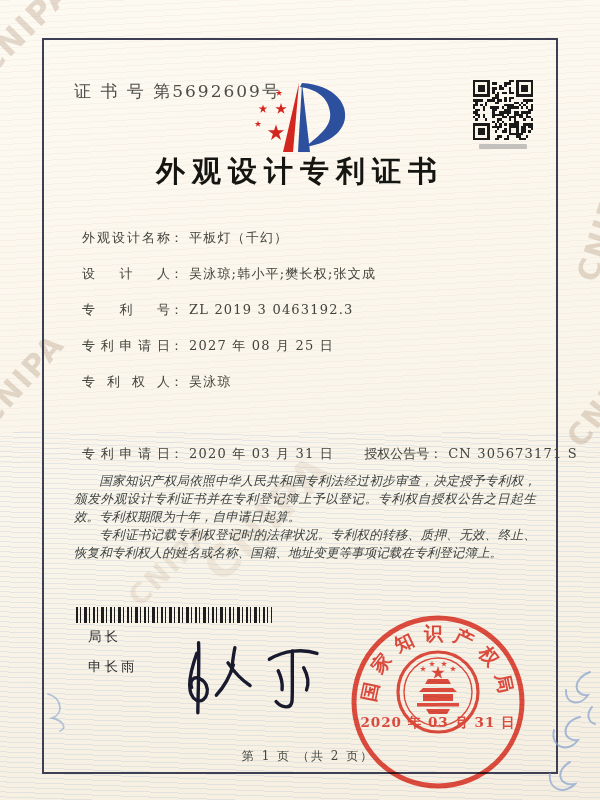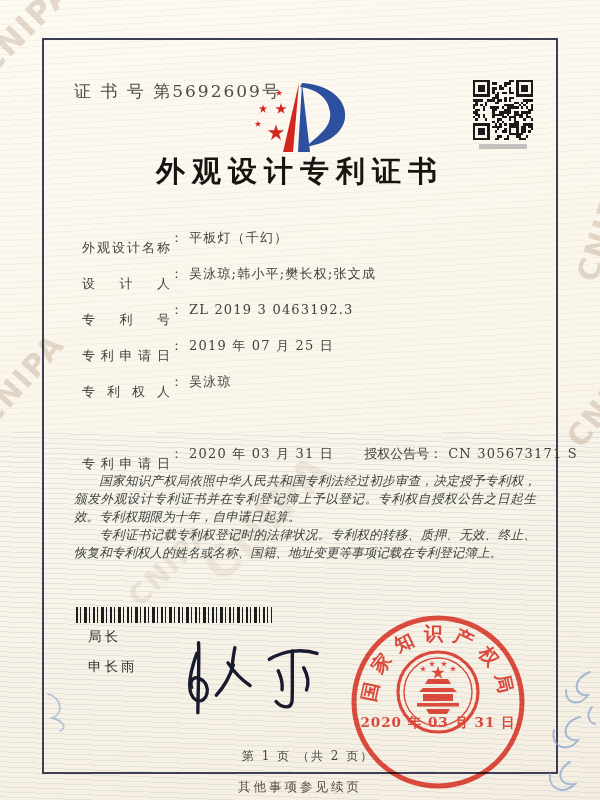--- a/index.html
+++ b/index.html
@@ -17,21 +17,21 @@
     font-weight:700;color:rgba(184,160,136,.38);letter-spacing:2px;pointer-events:none;white-space:nowrap;}
   .cert-no{position:absolute;left:74px;top:80px;font-size:17px;letter-spacing:2px;color:#4c4c48;}
   .logo{position:absolute;left:248px;top:78px;width:104px;height:78px;}
   .qr{position:absolute;left:473px;top:80px;width:60px;height:60px;}
   .qr svg{width:100%;height:100%;shape-rendering:crispEdges;}
   .qr-caption{position:absolute;left:479px;top:144px;width:48px;height:5px;background:rgba(150,150,150,.55);border-radius:1px;}
   .title{position:absolute;left:0;top:152px;width:100%;text-align:center;
     font-size:29px;font-weight:700;letter-spacing:7px;color:#151512;}
   .fields{position:absolute;left:82px;top:229px;width:460px;font-size:13px;}
   .frow{height:21px;margin-bottom:15px;white-space:nowrap;}
-  .flabel{display:inline-block;width:88px;text-align:justify;text-align-last:justify;vertical-align:top;margin-top:10px;}
+  .flabel{display:inline-block;width:88px;text-align:justify;text-align-last:justify;vertical-align:top;}
   .fcolon{display:inline-block;margin-right:6px;}
   .fvalue{letter-spacing:1.2px;}
   .grant-row{position:absolute;left:82px;top:445px;font-size:13px;white-space:nowrap;}
   .grant-pair2{margin-left:26px;}
   .paras{position:absolute;left:74px;top:472px;width:462px;font-size:12.6px;
     line-height:18px;text-align:justify;color:#3e4340;}
   .paras p{margin:0;text-indent:2em;font-style:italic;}
   .barcode{position:absolute;left:76px;top:607px;width:196px;height:16px;
     background:repeating-linear-gradient(90deg,#1d1d1d 0 2px,transparent 2px 4px,#1d1d1d 4px 5px,transparent 5px 8px,#1d1d1d 8px 11px,transparent 11px 13px,#1d1d1d 13px 14px,transparent 14px 17px);}
   .sig-block{position:absolute;left:88px;top:628px;font-size:13.5px;letter-spacing:3px;color:#2e2e2e;}
@@ -310,21 +310,21 @@
     <div class="frow">
       <span class="flabel">外观设计名称</span><span class="fcolon">：</span><span class="fvalue">平板灯（千幻）</span>
     </div>
     <div class="frow">
       <span class="flabel">设计人</span><span class="fcolon">：</span><span class="fvalue">吴泳琼;韩小平;樊长权;张文成</span>
     </div>
     <div class="frow">
       <span class="flabel">专利号</span><span class="fcolon">：</span><span class="fvalue">ZL 2019 3 0463192.3</span>
     </div>
     <div class="frow">
-      <span class="flabel">专利申请日</span><span class="fcolon">：</span><span class="fvalue">2019 年 07 月 25 日</span>
+      <span class="flabel">专利申请日</span><span class="fcolon">：</span><span class="fvalue">2027 年 08 月 25 日</span>
     </div>
     <div class="frow">
       <span class="flabel">专利权人</span><span class="fcolon">：</span><span class="fvalue">吴泳琼</span>
     </div>
   </div>
 
   <div class="grant-row">
     <span><span class="flabel">专利申请日</span><span class="fcolon">：</span><span class="fvalue">2020 年 03 月 31 日</span></span>
     <span class="grant-pair2"><span>授权公告号</span><span class="fcolon">：</span><span class="fvalue">CN 305673171 S</span></span>
   </div>
@@ -396,15 +396,14 @@
       </g>
     </svg>
   </div>
   <div class="deco" style="left:42px;top:688px;width:32px;height:44px;">
     <svg viewBox="0 0 32 44" width="32" height="44">
       <path d="M6,6 C20,10 22,26 10,30 C20,32 26,40 18,43" fill="none" stroke="#86a3cc" stroke-width="1.8" opacity=".6" stroke-linecap="round"></path>
     </svg>
   </div>
 
   <div class="footer-page">第 1 页 （共 2 页）</div>
-  <div class="footer-note">其他事项参见续页</div>
 
 </div>
 
 </body></html>

